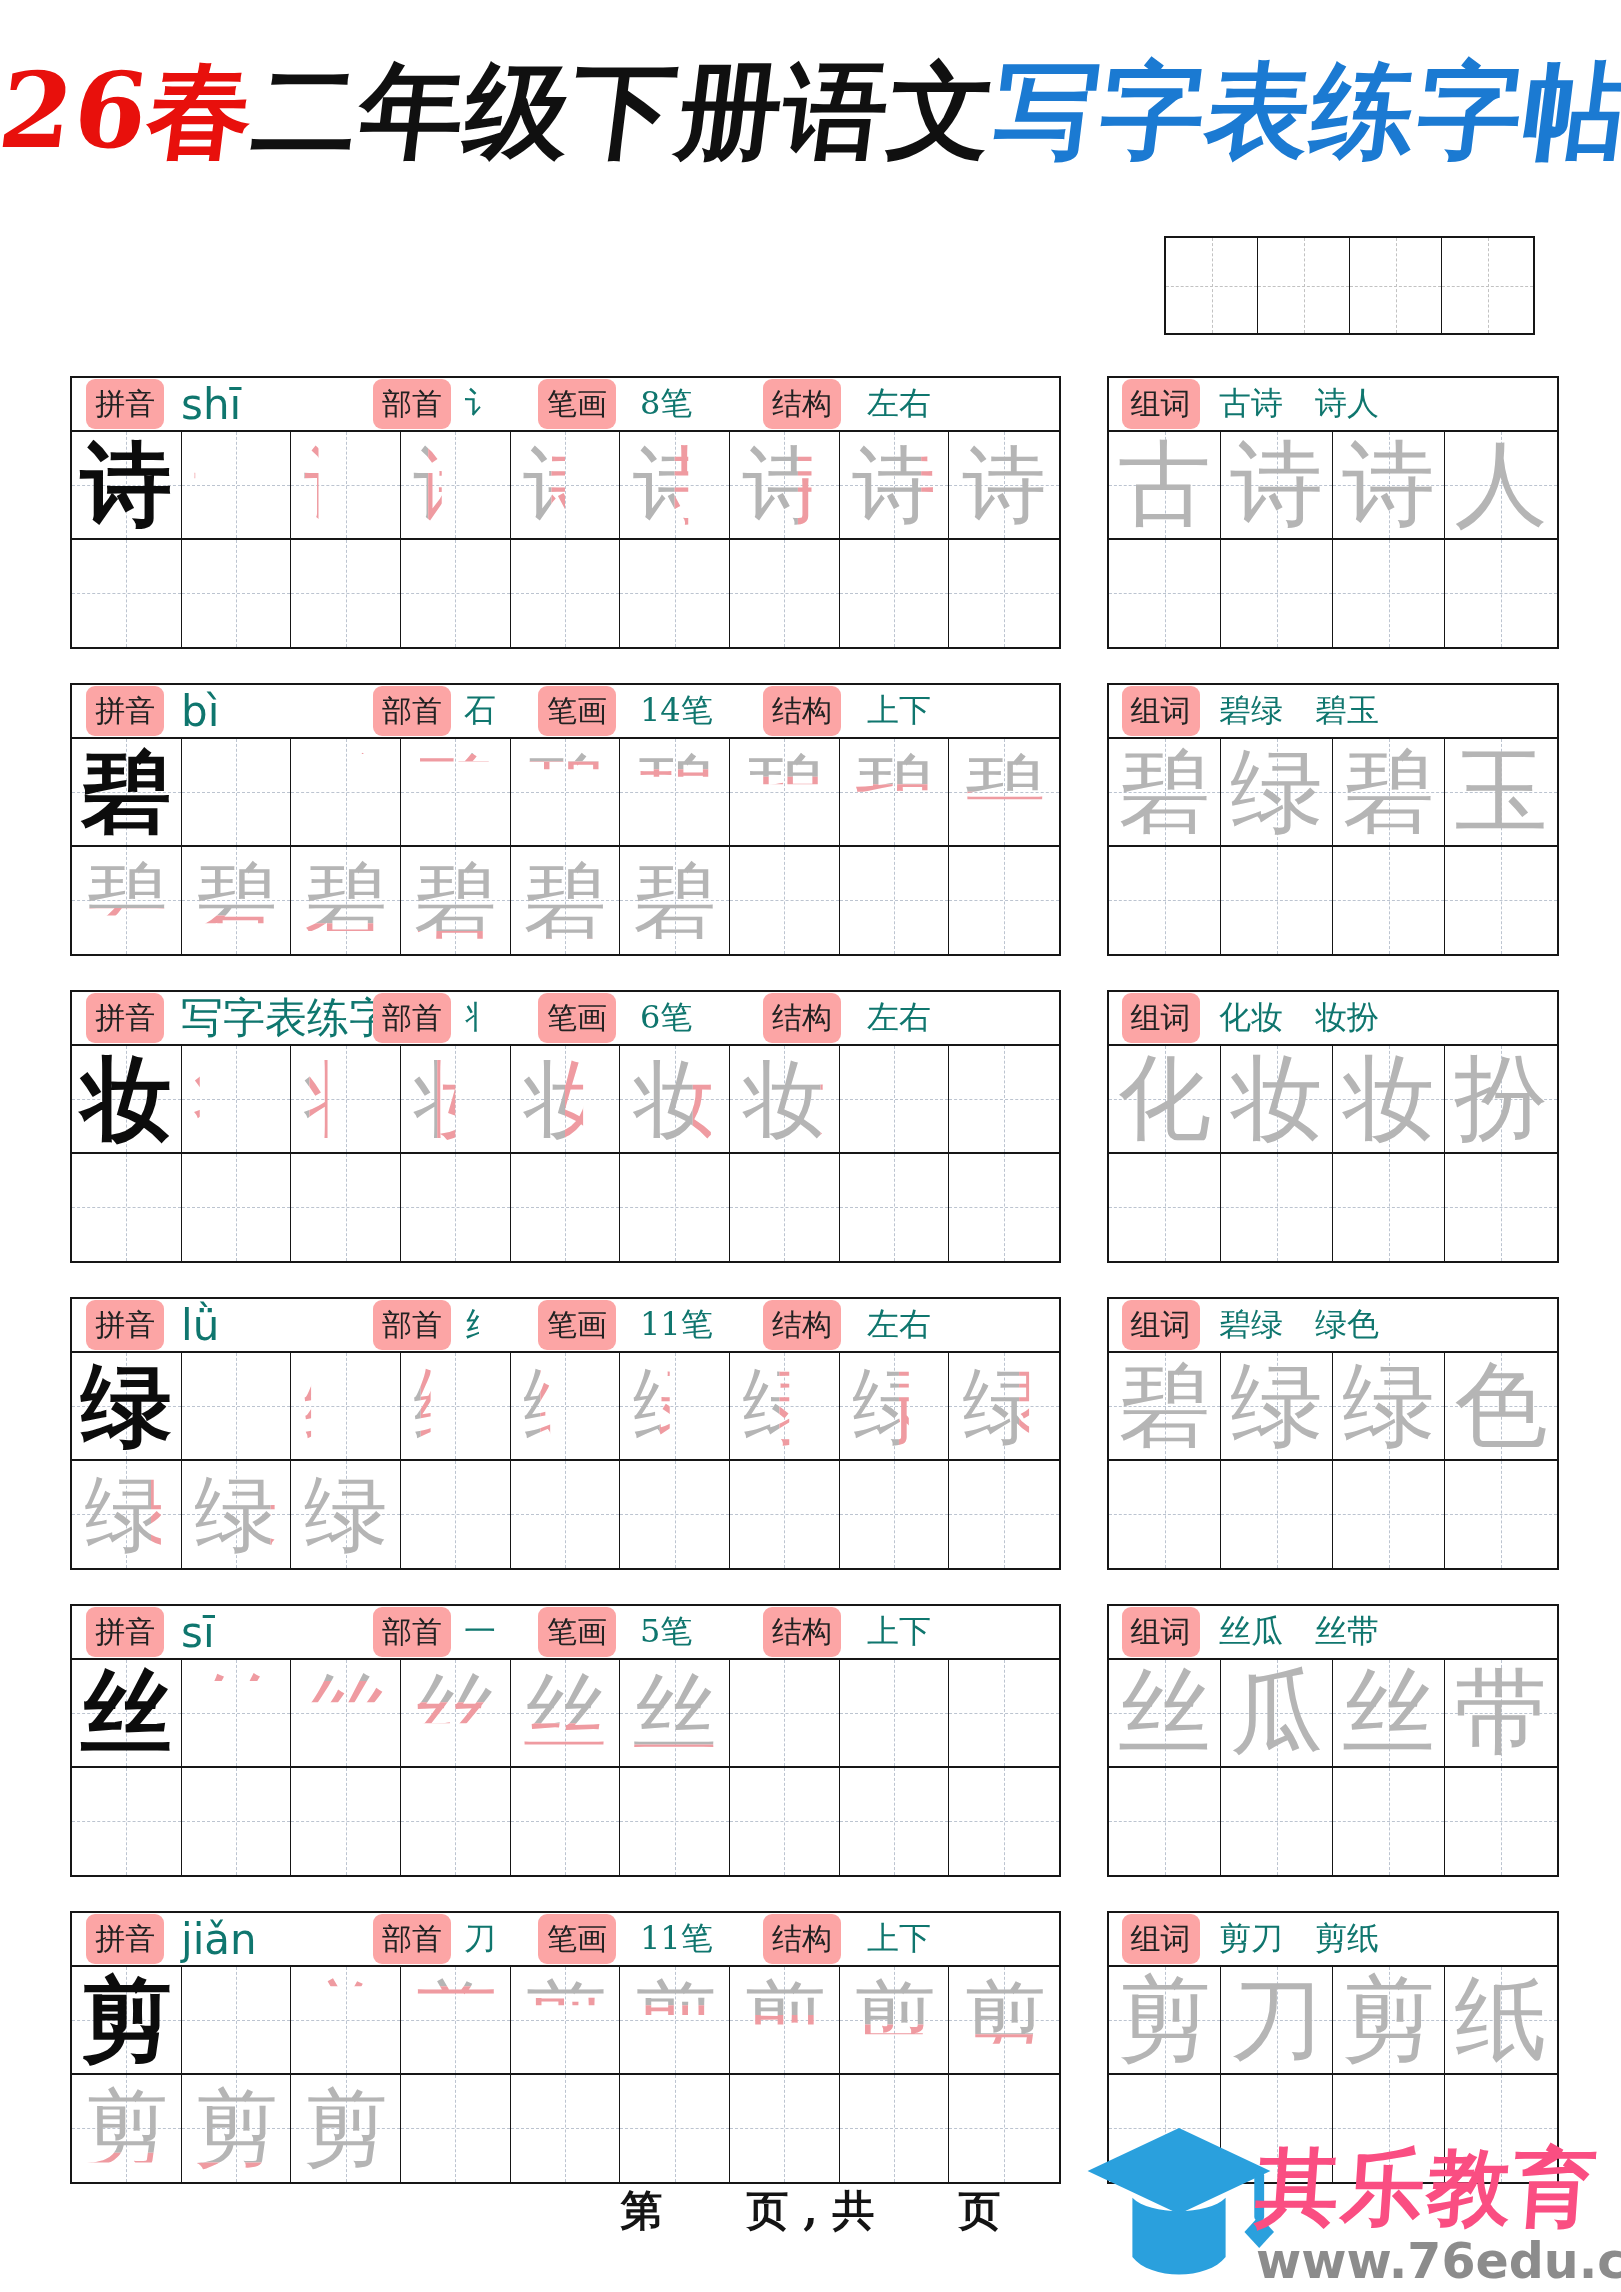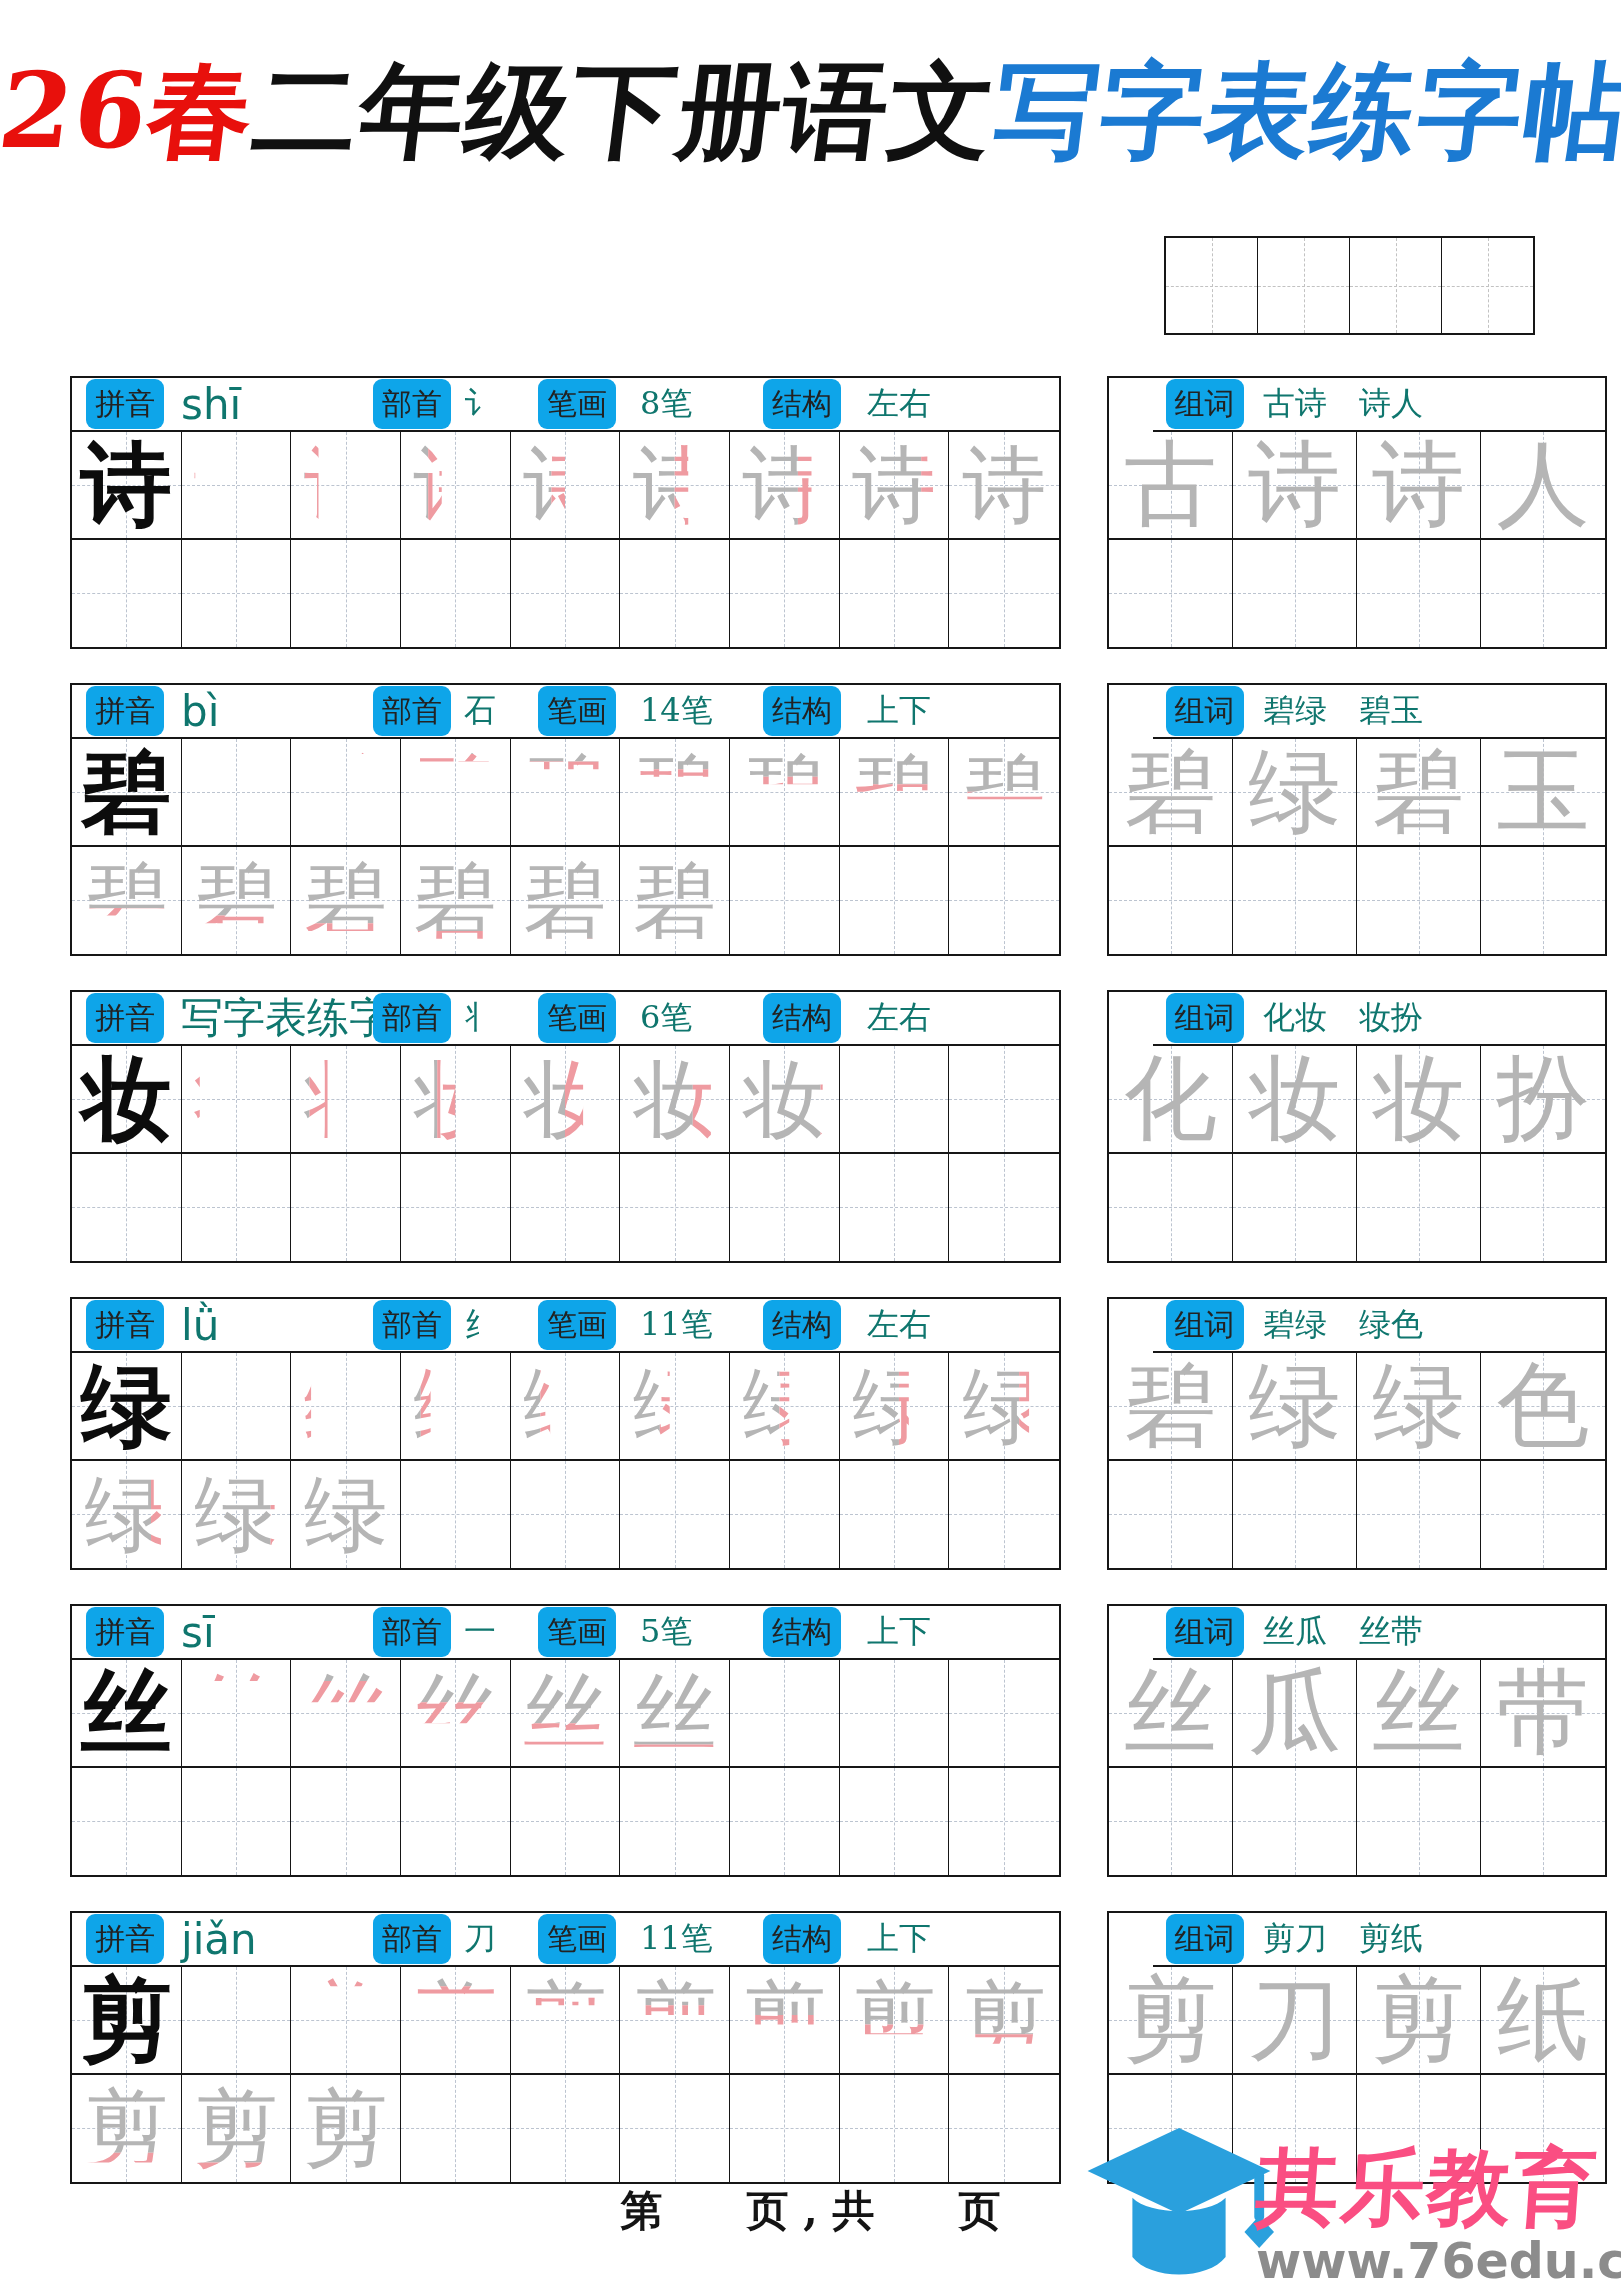--- a/index.html
+++ b/index.html
@@ -29,25 +29,25 @@
   }
   .ncell{width:91px;position:relative;border-right:1.8px solid #161616;}
   .ncell:last-child{border-right:none;}
   .ncell::before{content:"";position:absolute;left:50%;top:0;bottom:0;border-left:1.8px dashed #c2c2c2;}
   .ncell::after{content:"";position:absolute;top:50%;left:0;right:0;border-top:1.8px dashed #c2c2c2;}
   
   #blocks{position:absolute;top:376px;left:70px;width:1521px;}
   .block{position:relative;height:273px;margin-bottom:34px;}
   .panel{position:absolute;top:0;height:273px;border:2.7px solid #161616;box-sizing:border-box;background:#fff;}
   .left-panel{left:0;width:991px;}
-  .right-panel{left:1037px;width:500px;padding-left:44px;}
+  .right-panel{left:1037px;width:452px;}
   .panel-header{position:relative;height:54px;border-bottom:2.7px solid #161616;box-sizing:border-box;}
   .chip{
     position:absolute;top:50%;transform:translateY(-50%);
-    background:#0ea5e9;border-radius:9px;padding:4.5px 9px;
+    background:#fca5a5;border-radius:9px;padding:4.5px 9px;
     font-family:Liberation Sans, sans-serif;font-size:30px;color:#222;white-space:nowrap;
   }
   .hval{
     position:absolute;top:50%;transform:translateY(-50%);
     font-family:"DejaVu Serif",serif;font-size:32px;color:#0f766e;white-space:nowrap;
   }
   .hval.pinyin{font-family:"DejaVu Sans",sans-serif;font-size:42px;}
   .pos-c1{left:14.3px;} .pos-v1{left:109px;}
   .pos-c2{left:301px;} .pos-v2{left:392px;}
   .pos-c3{left:466px;} .pos-v3{left:568px;}

